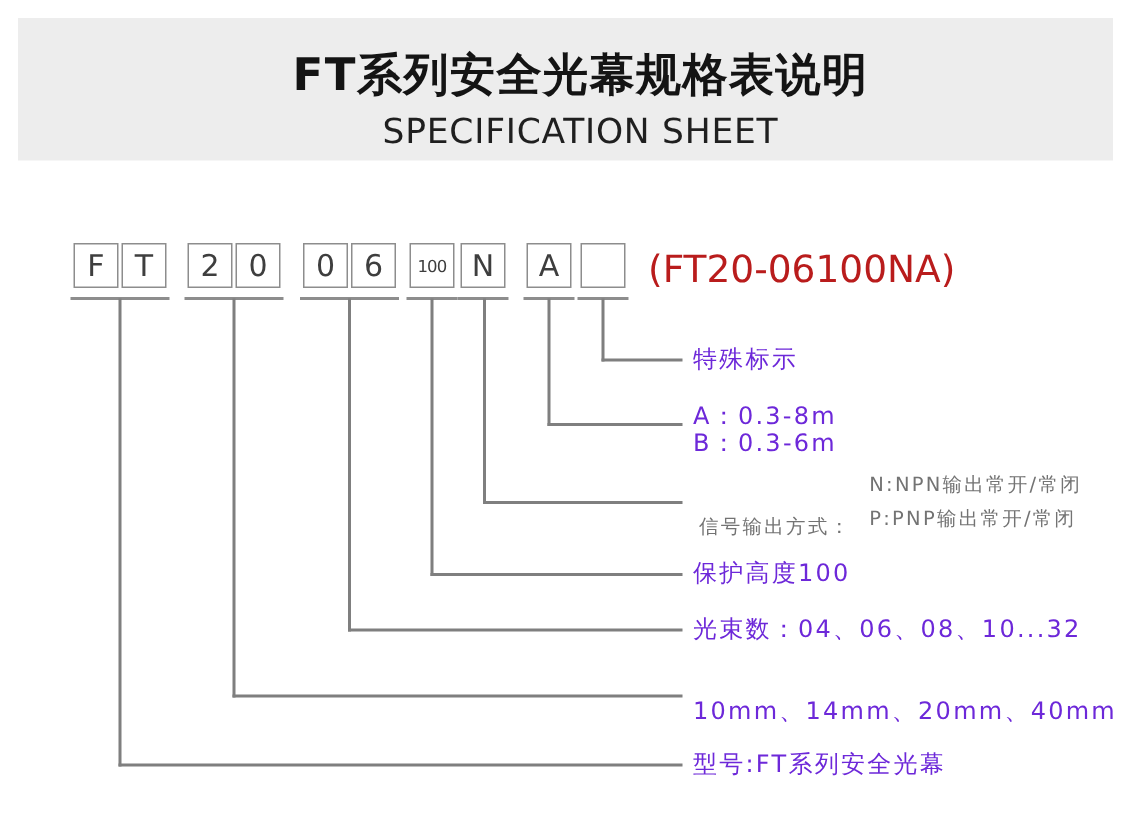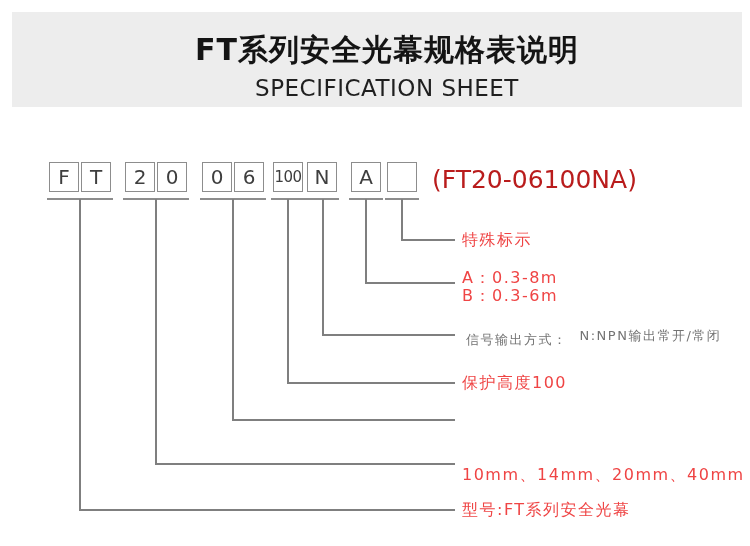--- a/index.html
+++ b/index.html
@@ -20,31 +20,31 @@
   .subtitle {
     margin-top:1px; font-size:23px; font-weight:normal;
     color:#1f1f1f; letter-spacing:0.5px;
   }
   .cbox {
     position:absolute; top:150px; width:30px; height:30px;
     border:1.5px solid #8d8d8d; background:#ffffff;
     display:flex; align-items:center; justify-content:center;
     font-size:20px; color:#3e3e3e;
   }
-  .cbox.small { font-size:15px; letter-spacing:-0.5px; }
+  .cbox.small { font-size:11px; letter-spacing:-0.5px; }
   .uline { position:absolute; top:186px; height:1.5px; background:#8d8d8d; }
   .vline { position:absolute; width:1.5px; background:#7f7f7f; }
   .hline { position:absolute; height:1.5px; background:#7f7f7f; }
   .ref {
     position:absolute; left:420px; top:153px; font-size:25px;
     color:#b91c1c; letter-spacing:0px; white-space:nowrap;
   }
   .lbl {
     position:absolute; left:450px; transform:translateY(-50%);
-    font-size:16px; color:#ef4444; letter-spacing:1.5px; white-space:nowrap;
+    font-size:16px; color:#6d28d9; letter-spacing:1.5px; white-space:nowrap;
   }
   .lbl-row {
     position:absolute; left:450px; top:323px; transform:translateY(-50%);
     display:flex; align-items:flex-end;
     font-size:13px; color:#737373; letter-spacing:1.5px; white-space:nowrap;
   }
   .lbl-row .stack div { line-height:19px; }
 </style>
 </head>
 <body>
@@ -99,20 +99,22 @@
   <div class="hline" style="left:389px; top:227px; width:54px"></div>
 
   <div class="lbl" style="top:228px">特殊标示</div>
   <div class="lbl" style="top:266px">A：0.3-8m</div>
   <div class="lbl" style="top:284px">B：0.3-6m</div>
 
   <div class="lbl-row">
     <span>信号输出方式：</span>
     <span class="stack">
       <div>N:NPN输出常开/常闭</div>
+      <div>P:PNP输出常开/常闭</div>
     </span>
   </div>
 
   <div class="lbl" style="top:371px">保护高度100</div>
+  <div class="lbl" style="top:408px">光束数：04、06、08、10...32</div>
   <div class="lbl" style="top:463px">10mm、14mm、20mm、40mm</div>
   <div class="lbl" style="top:498px">型号:FT系列安全光幕</div>
 
 </div>
 
 </body></html>

